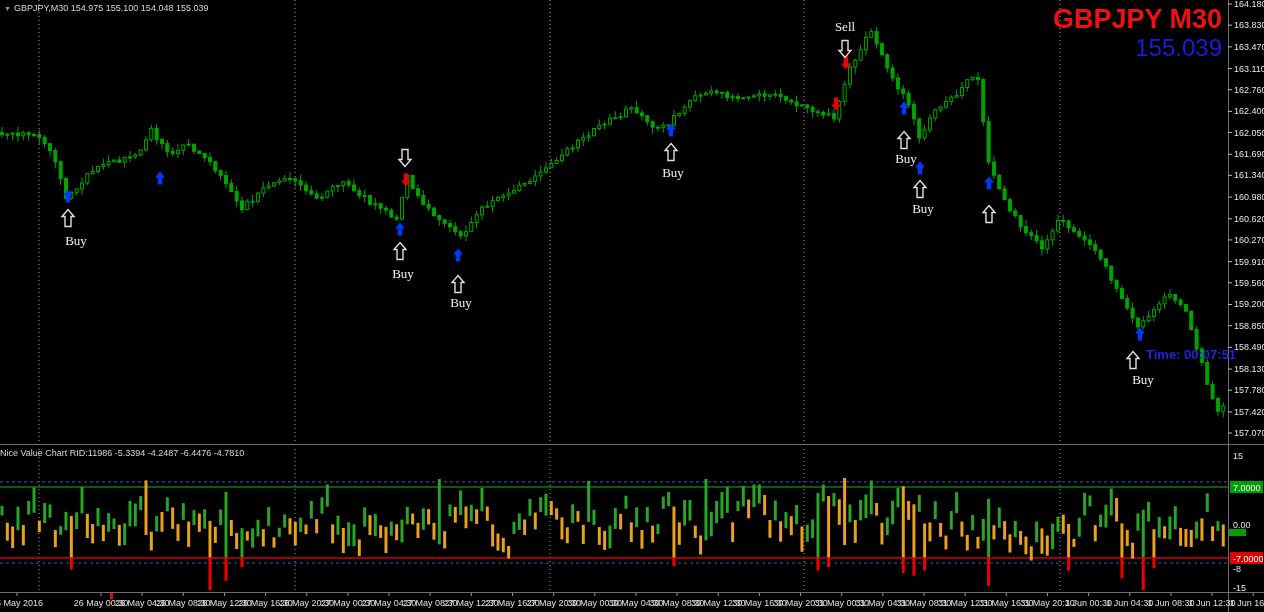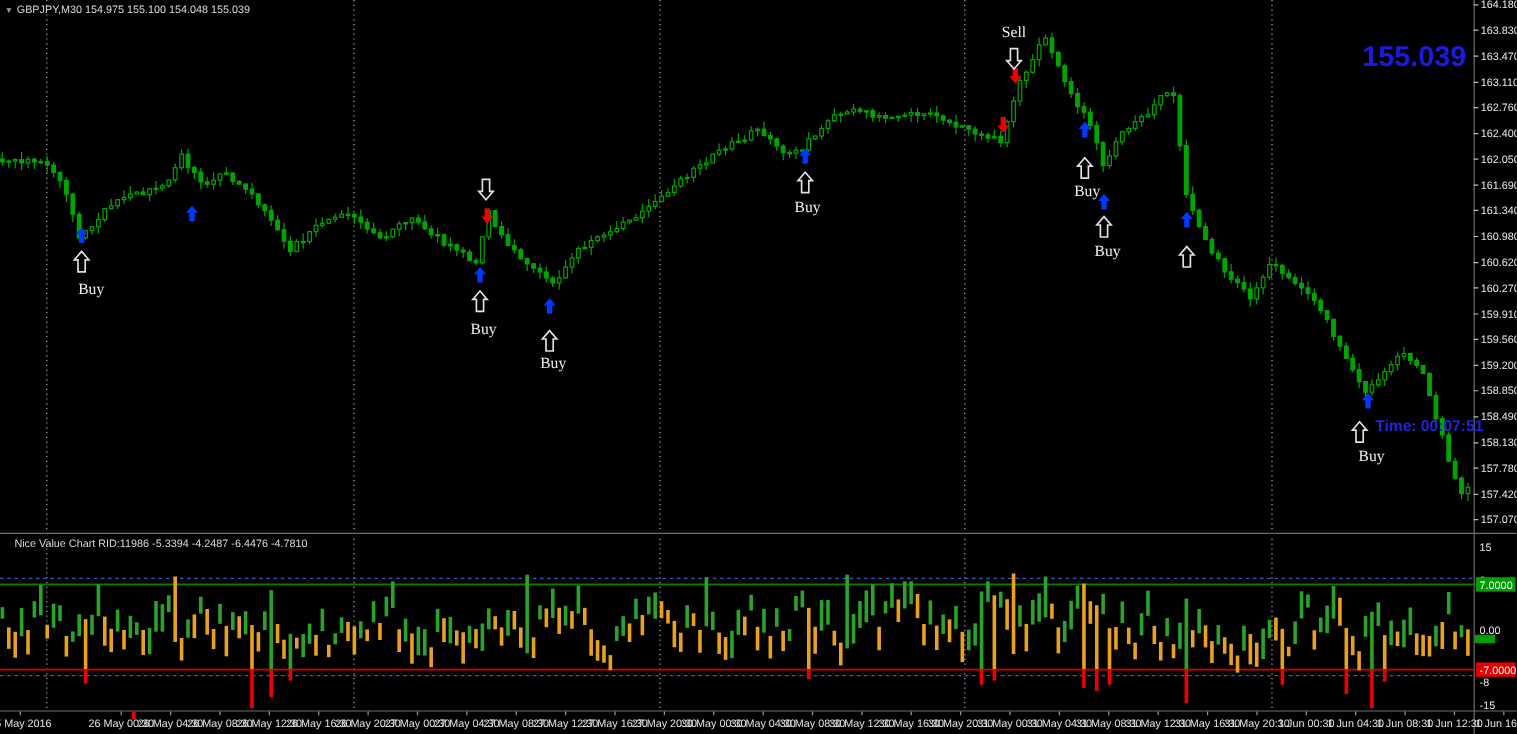--- a/index.html
+++ b/index.html
@@ -2,22 +2,22 @@
 <html><head>
 <meta charset="utf-8">
 <style>
   html,body{margin:0;padding:0;background:#1a1a1a;}
   #win{position:relative;width:1264px;height:612px;background:#000;overflow:hidden;
        font-family:"Liberation Sans",sans-serif;}
   .ovl{position:absolute;white-space:nowrap;}
   #ohlc-line{left:4px;top:3px;font-size:9px;color:#d8d8d8;letter-spacing:0px;}
   #ohlc-line .tri{color:#9a9a9a;font-size:7px;margin-right:3px;}
   #symbol-overlay{right:42px;top:4px;font-size:27px;font-weight:bold;}
-  #price-overlay{right:42px;top:34px;font-size:24px;font-weight:bold;}
-  #indicator-title{left:12px;top:448px;font-size:9px;color:#d8d8d8;}
+  #price-overlay{right:42px;top:34px;font-size:24px;font-weight:normal;}
+  #indicator-title{left:0;top:448px;font-size:9px;color:#d8d8d8;}
   #time-note{left:1146px;top:347px;font-size:13px;font-weight:bold;}
   svg text{font-family:"Liberation Sans",sans-serif;}
   .sig-label{font-family:"Liberation Serif",serif;}
 </style>
 </head>
 <body>
 
 <div id="win">
 
   <svg id="chart-svg" width="1264" height="612" style="position:absolute;left:0;top:0">
@@ -903,19 +903,20 @@
         <text x="923" y="213" font-size="13" fill="#f0f0f0" text-anchor="middle" class="sig-label">Buy</text>
         <text x="1143" y="384" font-size="13" fill="#f0f0f0" text-anchor="middle" class="sig-label">Buy</text>
         <text x="845" y="31" font-size="13" fill="#f0f0f0" text-anchor="middle" class="sig-label">Sell</text>
       </g>
     </svg>
 
   <div class="ovl" id="ohlc-line">
     <span class="tri">▼</span><span>GBPJPY,M30 154.975 155.100 154.048 155.039</span>
   </div>
 
+  <div class="ovl" id="symbol-overlay" style="color: rgb(238, 17, 17);">GBPJPY M30</div>
   <div class="ovl" id="price-overlay" style="color: rgb(26, 26, 224);">155.039</div>
 
   <div class="ovl" id="indicator-title">Nice Value Chart RID:11986 -5.3394 -4.2487 -6.4476 -4.7810</div>
 
   <div class="ovl" id="time-note" style="color: rgb(34, 34, 221); text-align: right;">Time: 00:07:51</div>
 
 </div>
 
 </body></html>

